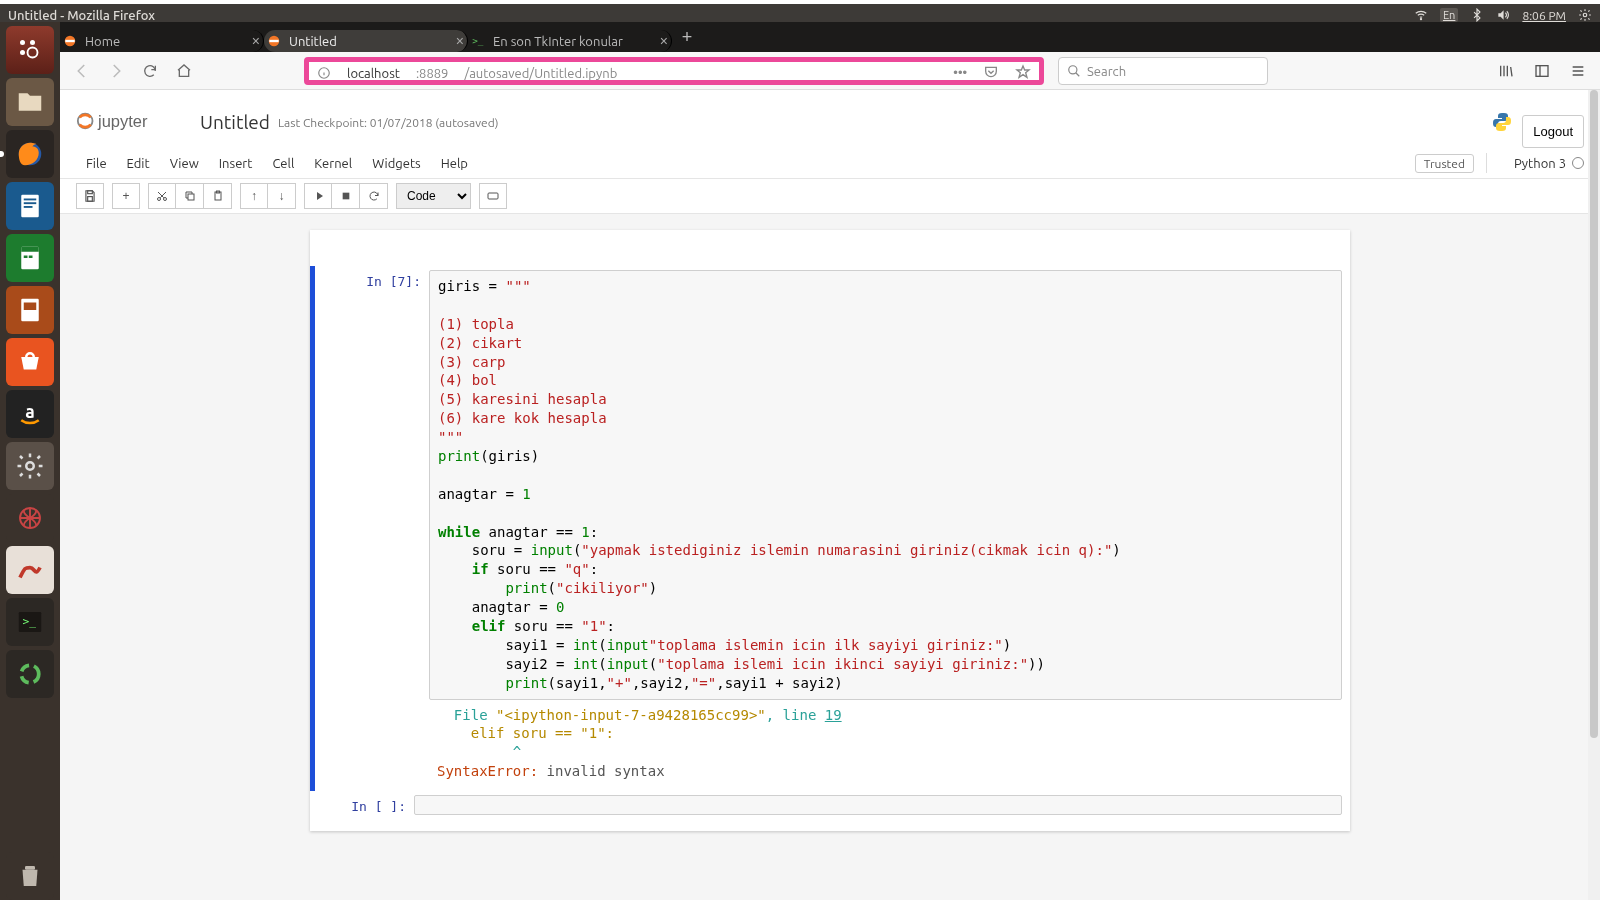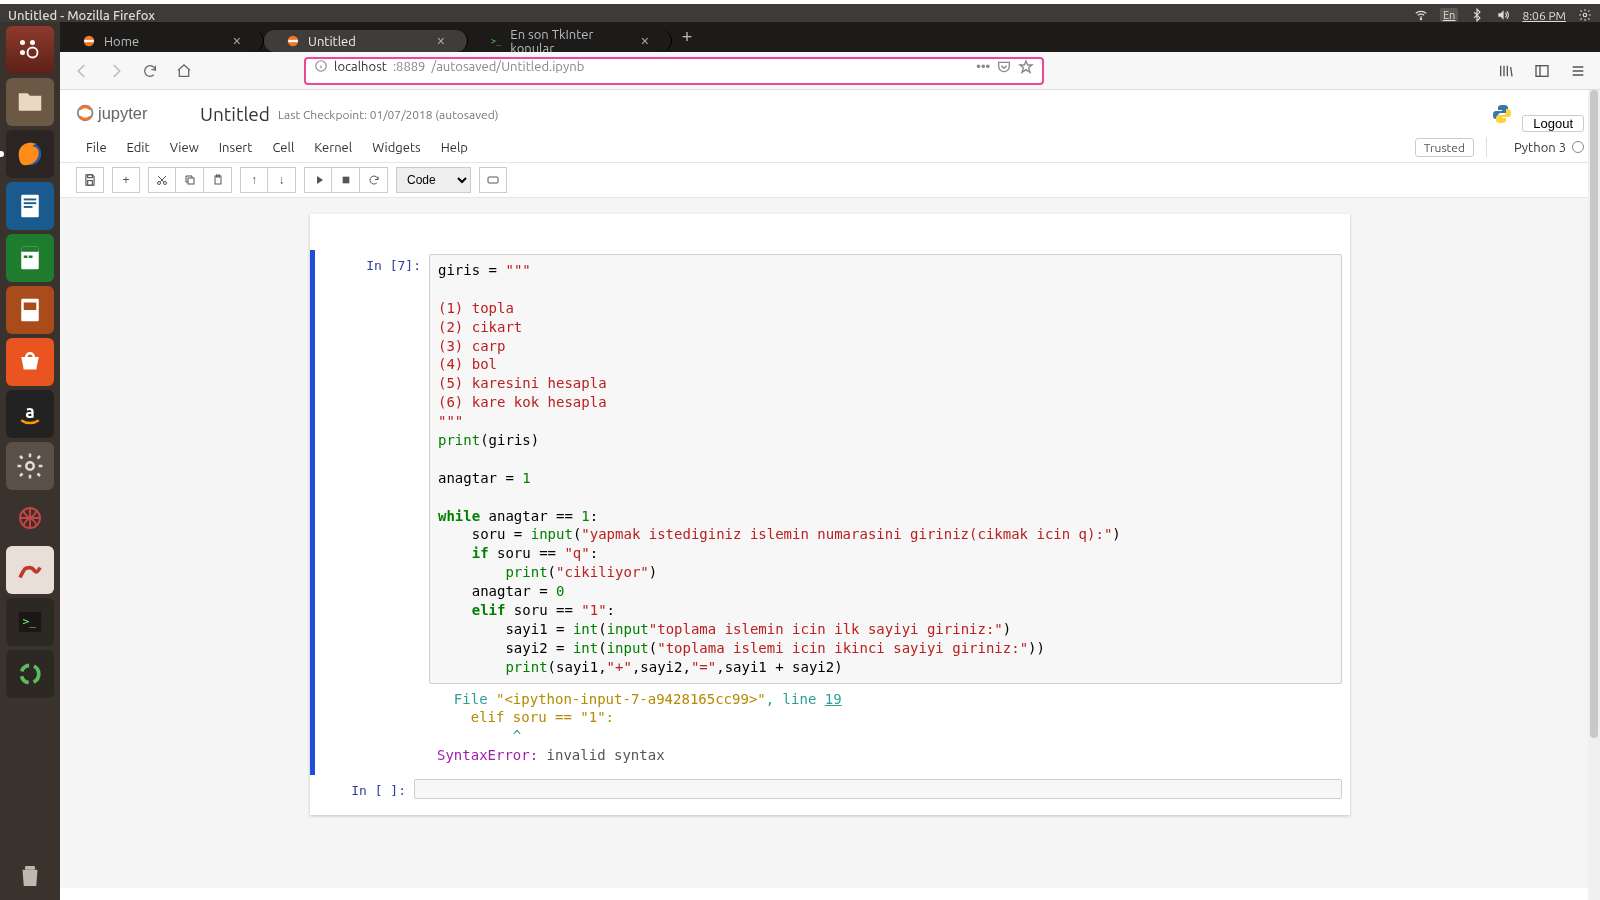--- a/index.html
+++ b/index.html
@@ -15,50 +15,50 @@
 
   
   .launcher { position: absolute; left: 0; top: 22px; width: 60px; bottom: 0; background: #3a322c; display: flex; flex-direction: column; align-items: center; padding-top: 4px; gap: 4px; }
   .launch-item { width: 48px; height: 48px; border-radius: 6px; background: #4a4038; display: flex; align-items: center; justify-content: center; position: relative; }
   .launch-item.active::before { content: ""; position: absolute; left: -8px; width: 6px; height: 6px; border-radius: 50%; background: #fff; }
   .launch-item svg { width: 30px; height: 30px; }
   .launcher .spacer { flex: 1; }
 
   
   .fx-tabs { position: absolute; left: 60px; top: 22px; right: 0; height: 30px; background: #1c1b1a; display: flex; align-items: flex-end; }
-  .fx-tab { height: 22px; display: flex; align-items: center; gap: 8px; padding: 0 22px; color: #bbb; font-size: 13px; border-right: 1px solid #000; border-radius: 14px; }
+  .fx-tab { height: 22px; display: flex; align-items: center; gap: 8px; padding: 0 3px; color: #bbb; font-size: 13px; border-right: 1px solid #000; border-radius: 14px; }
   .fx-tab.active { background: #3f3d3a; color: #eee; }
   .fx-tab .close { font-size: 14px; color: #aaa; }
   .fx-newtab { width: 30px; height: 30px; display: flex; align-items: center; justify-content: center; color: #bbb; font-size: 18px; }
   .fx-tabicon { width: 14px; height: 14px; }
 
   .fx-nav { position: absolute; left: 60px; top: 52px; right: 0; height: 38px; background: #f7f7f7; border-bottom: 1px solid #ddd; display: flex; align-items: center; padding: 0 8px; gap: 6px; }
   .nav-btn { width: 28px; height: 28px; display: flex; align-items: center; justify-content: center; color: #6a6a6a; }
   .nav-btn.dis { color: #bbb; }
-  .urlbar { flex: 0 0 740px; margin-left: 100px; height: 28px; border: 2px solid #ec4899; border-radius: 4px; display: flex; align-items: flex-start; padding: 0 8px; font-size: 13px; color: #555; gap: 6px; background: #fff; }
+  .urlbar { flex: 0 0 740px; margin-left: 100px; height: 28px; border: 5px solid #ec4899; border-radius: 4px; display: flex; align-items: flex-end; padding: 0 8px; font-size: 13px; color: #555; gap: 16px; background: #fff; }
   .urlbar .host { color: #333; }
   .urlbar .path { color: #888; }
   .urlbar .spacer2 { flex: 1; }
   .urlbar .uicon { color: #888; }
   .searchbar { width: 210px; height: 28px; border: 1px solid #ccc; border-radius: 4px; display: flex; align-items: center; padding: 0 8px; gap: 6px; color: #888; font-size: 13px; background: #fff; margin-left: 8px; }
   .fx-nav .right-icons { margin-left: auto; display: flex; gap: 8px; }
 
   
   .page { position: absolute; left: 60px; top: 90px; right: 0; bottom: 0; background: #fff; overflow: auto; }
   .page-scroll { position: absolute; right: 0; top: 0; bottom: 0; width: 12px; background: #f0f0f0; }
   .page-scroll .thumb { position: absolute; left: 2px; right: 2px; top: 0; height: 80%; background: #c8c8c8; border-radius: 4px; }
 
   
   .jp-header { display: flex; align-items: center; padding: 6px 16px 0 16px; }
   .jp-logo svg { height: 28px; }
   .jp-title { font-size: 19px; color: #333; margin-left: 14px; }
   .jp-checkpoint { font-size: 12px; color: #777; margin-left: 8px; }
   .jp-header .gap { flex: 1; }
   .jp-kernel-logo { width: 24px; height: 24px; margin-right: 8px; }
-  .jp-logout { border: 1px solid #ccc; border-radius: 3px; padding: 0 10px; font-size: 13px; background: #fff; margin-top: 19px; }
+  .jp-logout { border: 1px solid #ccc; border-radius: 3px; padding: 8px 10px; font-size: 13px; background: #fff; margin-top: 19px; }
 
   .jp-menubar { display: flex; align-items: center; padding: 4px 16px; border-bottom: 1px solid #e5e5e5; font-size: 13px; color: #333; }
   .jp-menubar .menu { padding: 4px 10px; }
   .jp-menubar .gap { flex: 1; }
   .jp-trusted { border: 1px solid #ccc; border-radius: 3px; padding: 2px 8px; font-size: 12px; color: #555; }
   .jp-kernel { font-size: 13px; color: #333; margin-left: 16px; display: flex; align-items: center; gap: 6px; }
   .jp-kernel .kcircle { width: 12px; height: 12px; border: 1px solid #888; border-radius: 50%; }
 
   .jp-toolbar { display: flex; align-items: center; padding: 4px 16px; border-bottom: 1px solid #e5e5e5; gap: 0; }
   .tbtn { width: 28px; height: 26px; border: 1px solid #ccc; background: #fff; display: flex; align-items: center; justify-content: center; font-size: 12px; color: #555; }
@@ -78,21 +78,21 @@
 
   
   .tok-kw { color: #008000; font-weight: bold; }
   .tok-str { color: #ba2121; }
   .tok-builtin { color: #008000; }
   .tok-num { color: #008000; }
 
   .err-file { color: #2aa198; }
   .err-num { color: #2aa198; text-decoration: underline; }
   .err-code { color: #b58900; }
-  .err-type { color: #a21caf; }
+  .err-type { color: #c2410c; }
   .err-msg { color: #555; }
   .err-quote { color: #b58900; }
 
   
   .glyph { font-family: sans-serif; }
 </style>
 </head>
 <body>
 
 <div class="topbar">
@@ -286,20 +286,27 @@
     <span class="uicon glyph">•••</span>
     <svg width="16" height="16" viewBox="0 0 24 24" fill="none" stroke="#888" stroke-width="2">
         <path d="M4 5h16v6a8 8 0 01-16 0z"></path>
         <path d="M8 10l4 4 4-4"></path>
       </svg>
     <svg width="16" height="16" viewBox="0 0 24 24" fill="none" stroke="#888" stroke-width="2">
         <path d="M12 3l2.5 6H21l-5 4 2 7-6-4-6 4 2-7-5-4h6.5z"></path>
       </svg>
   </div>
 
+  <div class="searchbar">
+    <svg width="14" height="14" viewBox="0 0 24 24" fill="none" stroke="#888" stroke-width="2">
+        <circle cx="10" cy="10" r="7"></circle>
+        <path d="M21 21l-6-6"></path>
+      </svg>
+    <span>Search</span>
+  </div>
 
   <div class="right-icons">
     <div class="nav-btn">
         <svg width="16" height="16" viewBox="0 0 24 24" fill="none" stroke="#555" stroke-width="2">
           <path d="M4 4v16M9 4v16M14 4v16M19 6l2 14"></path>
         </svg>
       </div>
     <div class="nav-btn">
         <svg width="16" height="16" viewBox="0 0 24 24" fill="none" stroke="#555" stroke-width="2">
           <rect x="3" y="4" width="18" height="16"></rect>

